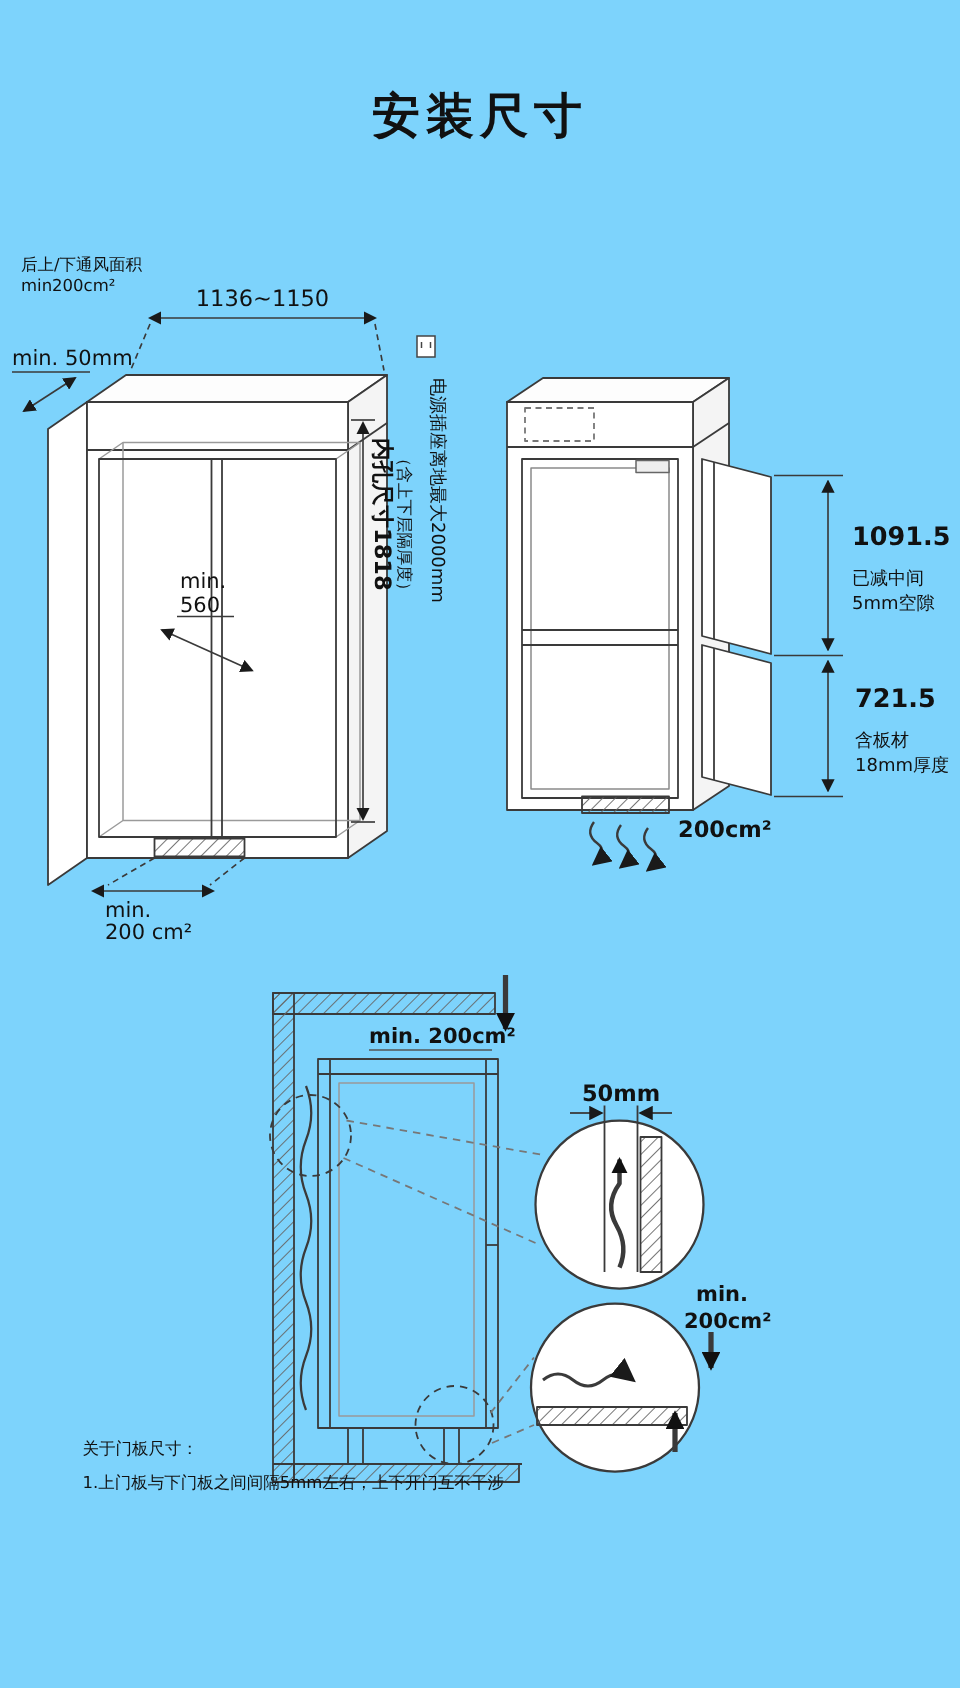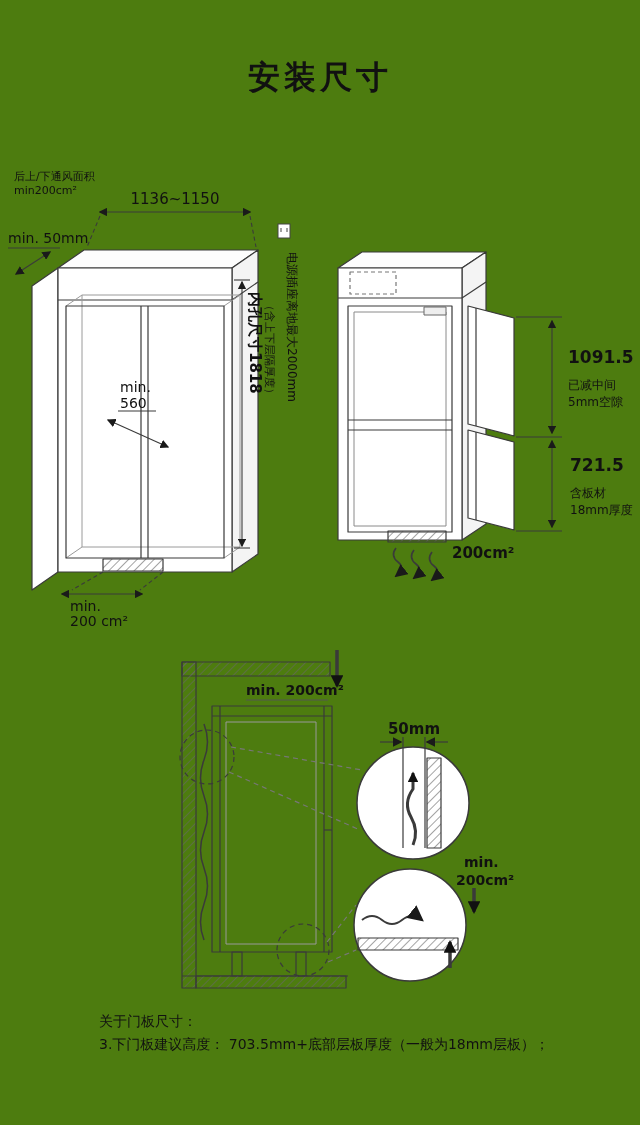--- a/index.html
+++ b/index.html
@@ -1,20 +1,20 @@
 <!DOCTYPE html>
 <html><head>
 <meta charset="utf-8">
 <style>
   html,body{margin:0;padding:0;background:#ffffff;}
-  .page{position:relative;width:640px;height:1125px;background:#4d7c0f;overflow:hidden;
+  .page{position:relative;width:640px;height:1125px;background:#7dd3fc;overflow:hidden;
         font-family:"DejaVu Sans","Liberation Sans",sans-serif;color:#111;}
   .title{position:absolute;top:56px;left:0;width:100%;text-align:center;
          font-size:32px;font-weight:700;letter-spacing:4px;}
-  .notes{position:absolute;left:55px;top:1010px;font-size:14px;line-height:23px;color:#111;margin-left:44px;}
+  .notes{position:absolute;left:55px;top:954px;font-size:11px;line-height:23px;color:#111;}
   svg.art{position:absolute;left:0;top:0;}
   svg text{stroke:none;fill:#111;font-family:"DejaVu Sans","Liberation Sans",sans-serif;}
   .s11{font-size:11px}.s12{font-size:12px}.s14{font-size:14px}
   .s15{font-size:15px}.s17{font-size:17px}
   .b{font-weight:700}.mid{text-anchor:middle}
 </style>
 </head>
 <body>
 
 <div class="page">
@@ -169,16 +169,16 @@
     </g>
 
     <text class="s14 b" x="246" y="695">min. 200cm²</text>
     <text class="s15 b mid" x="414" y="734">50mm</text>
     <text class="s14 b" x="464" y="867">min.</text>
     <text class="s14 b" x="456" y="885">200cm²</text>
   </svg>
 
   <div class="notes">
     <div class="h">关于门板尺寸：</div>
-    <div>3.下门板建议高度： 703.5mm+底部层板厚度（一般为18mm层板）；</div>
+    <div>1.上门板与下门板之间间隔5mm左右，上下开门互不干涉</div>
   </div>
 
 </div>
 
 </body></html>

